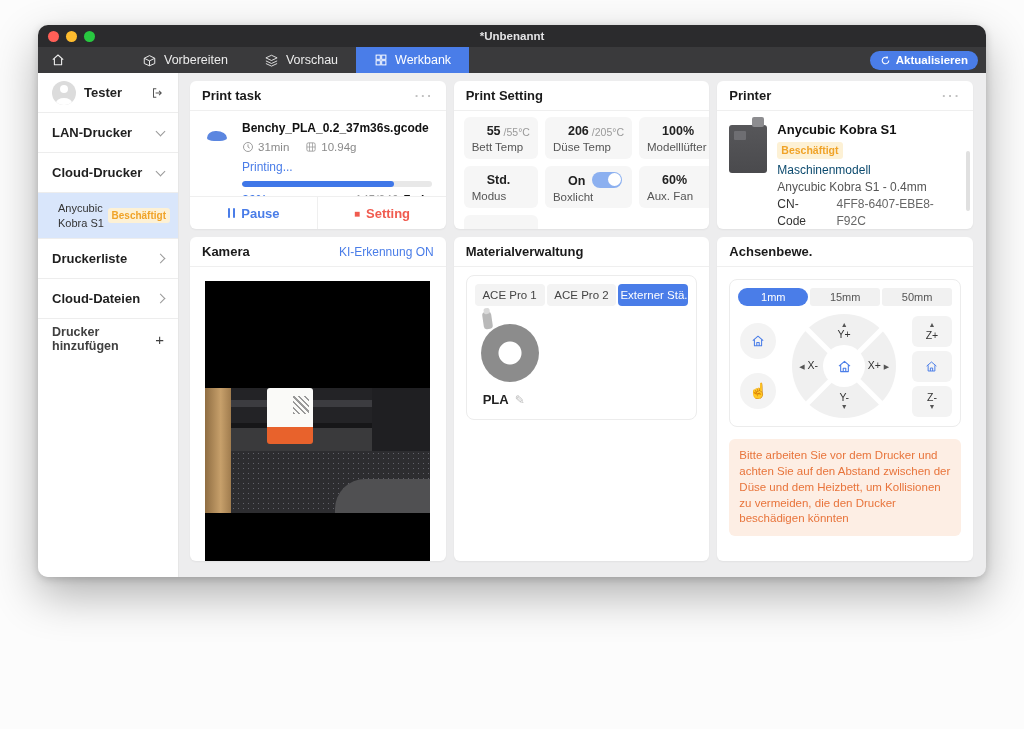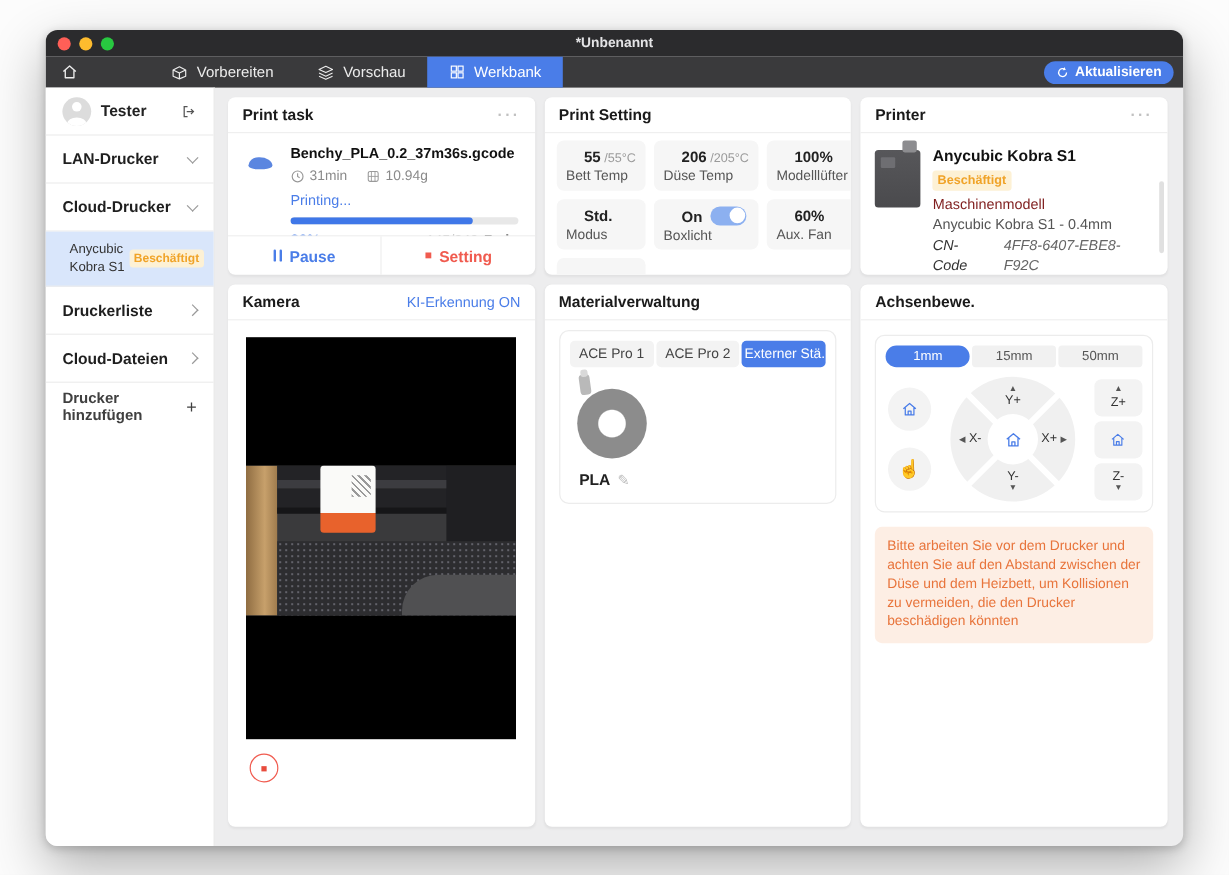--- a/index.html
+++ b/index.html
@@ -1,18 +1,18 @@
 <!DOCTYPE html>
 <html><head>
 <meta charset="utf-8">
 <style>
   * { margin:0; padding:0; box-sizing:border-box; }
   html,body { width:1024px; height:729px; background:#fcfcfc; font-family:"Liberation Sans", sans-serif; }
   .window {
-    position:absolute; left:38px; top:25px; width:948px; height:680px;
+    position:absolute; left:38px; top:25px; width:948px; height:552px;
     border-radius:10px; overflow:hidden; background:#ededee;
     box-shadow:0 18px 45px rgba(0,0,0,.30), 0 2px 8px rgba(0,0,0,.18);
     display:flex; flex-direction:column;
   }
   
   .titlebar { height:22px; background:#2b2b2d; display:flex; align-items:center; position:relative; flex:none; }
   .lights { display:flex; gap:7px; margin-left:10px; }
   .light { width:11px; height:11px; border-radius:50%; }
   .light.red{ background:#ff5f57; } .light.yellow{ background:#febc2e; } .light.green{ background:#28c840; }
   .win-title { position:absolute; left:0; right:0; text-align:center; color:#e4e4e6; font-size:11.5px; font-weight:bold; }
@@ -82,22 +82,22 @@
   .toggle { width:30px; height:16px; border-radius:8px; background:#8cb0f0; position:relative; margin-left:4px; }
   .toggle .knob { position:absolute; right:1.5px; top:1.5px; width:13px; height:13px; border-radius:50%; background:#fff; }
   
   .pr-body { padding:10px 12px; display:flex; gap:10px; }
   .pr-img { width:38px; height:48px; background:linear-gradient(#57575a,#4a4a4d); border-radius:3px; position:relative; flex:none; margin-top:4px; }
   .pr-img .cap { position:absolute; top:-8px; right:3px; width:12px; height:10px; background:#8d8d90; border-radius:2px; }
   .pr-img .scr { position:absolute; top:6px; left:5px; width:12px; height:9px; background:#6e6e72; border-radius:1px; }
   .pr-txt { font-size:12px; color:#555; line-height:1.42; min-width:0; }
   .pr-name { font-size:13px; font-weight:bold; color:#111; }
   .pr-badge { display:inline-block; background:#fdf1d5; color:#f0a328; font-size:10.5px; font-weight:bold; padding:1px 4px; border-radius:3px; margin:3px 0; }
-  .pr-lbl { color:#7f1d1d; }
-  .pr-kv { display:flex; gap:10px;font-style:italic; }
+  .pr-lbl { color:#0c4a6e; }
+  .pr-kv { display:flex; gap:10px; }
   .pr-kv .k{ color:#333; } .pr-kv .v{ color:#666; }
   .scrollbar { position:absolute; right:3px; top:40px; width:4px; height:60px; border-radius:2px; background:#e0e0e0; }
   
   .cam-link { color:#4a7de8; font-size:12px; }
   .video { margin:14px 15px 0 15px; width:225px; height:335px; background:#000; position:relative; overflow:hidden; }
   .band { position:absolute; left:0; right:0; top:107px; height:125px; background:#3a3a3c; overflow:hidden; }
   .wood { position:absolute; left:0; top:0; bottom:0; width:26px; background:linear-gradient(90deg,#8f6d42,#c7a06b 60%,#a07c4e); }
   .gantry { position:absolute; left:26px; right:0; top:0; height:40px; background:#232326; border-bottom:5px solid #161618; }
   .rail { position:absolute; left:26px; right:0; top:12px; height:7px; background:#3c3c40; }
   .head { position:absolute; left:62px; top:0; width:46px; height:56px; border-radius:3px;

